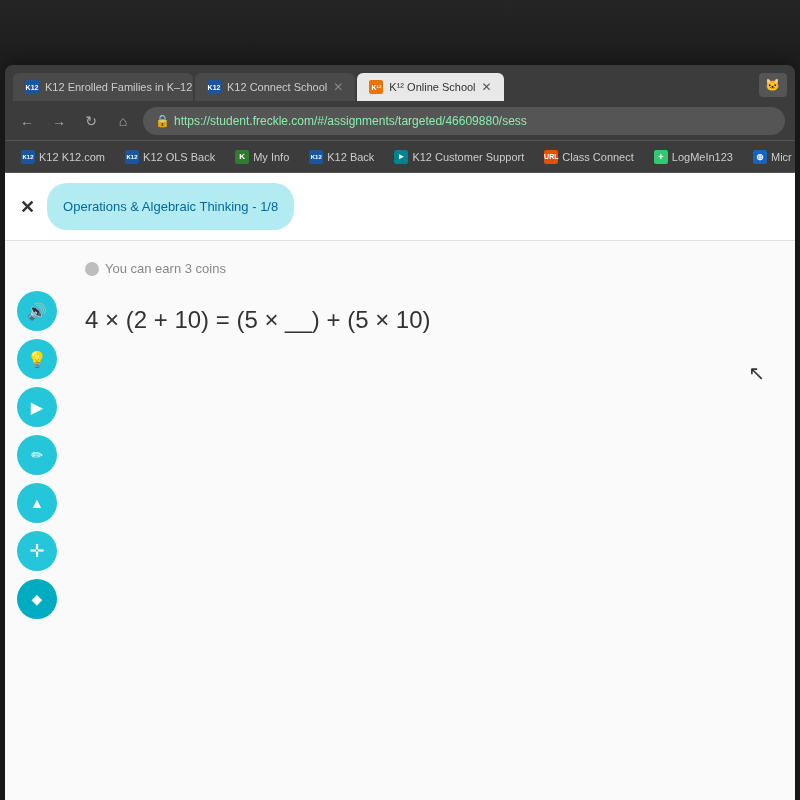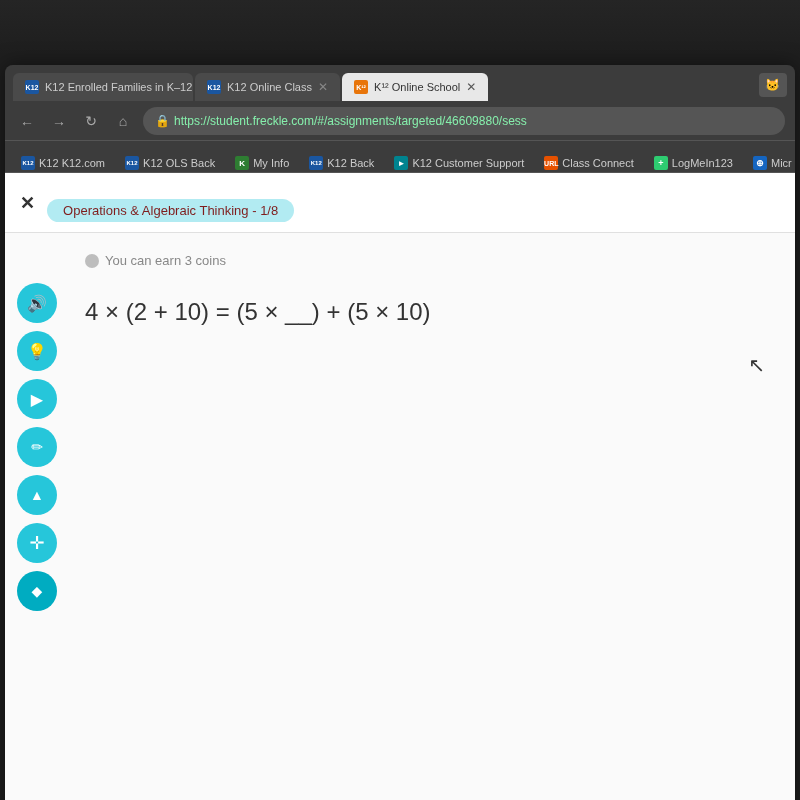--- a/index.html
+++ b/index.html
@@ -121,21 +121,21 @@
       color: #aaa;
       font-size: 12px;
       margin-right: 4px;
     }
 
     
     .bookmarks-bar {
       background: #3c3c3c;
       height: 32px;
       display: flex;
-      align-items: flex-end;
+      align-items: center;
       padding: 0 8px;
       gap: 4px;
       border-bottom: 1px solid #555;
       overflow: hidden;
     }
 
     .bookmark-item {
       display: flex;
       align-items: center;
       padding: 2px 8px;
@@ -200,25 +200,24 @@
     .close-x {
       font-size: 18px;
       color: #333;
       cursor: pointer;
       font-weight: bold;
     }
 
     .question-progress-bar {
       background: #b2ebf2;
       border-radius: 20px;
-      padding: 4px 16px;
+      padding: 16px 16px;
       font-size: 13px;
-      color: #7f1d1d;
+      color: #0369a1;
       font-weight: 500;
-      margin-top: 16px;
     }
 
     
     .question-main {
       flex: 1;
       background: #fafafa;
       position: relative;
       padding: 20px 20px 20px 80px;
       display: flex;
       flex-direction: column;
@@ -300,21 +299,21 @@
     <div class="tab-bar">
 
       <div class="tab">
         <div class="k12-favicon">K12</div>
         <span>K12 Enrolled Families in K–12 Onlin</span>
 
       </div>
 
       <div class="tab">
         <div class="k12-favicon">K12</div>
-        <span>K12 Online Class</span>
+        <span>K12 Connect School</span>
         <span class="tab-close">✕</span>
       </div>
 
       <div class="tab active">
         <div class="k12-favicon" style="background:#e8750a;">K¹²</div>
         <span>K¹² Online School</span>
         <span class="tab-close">✕</span>
       </div>
 
       <div style="margin-left:auto; display:flex; align-items:center; padding-bottom:4px;">

